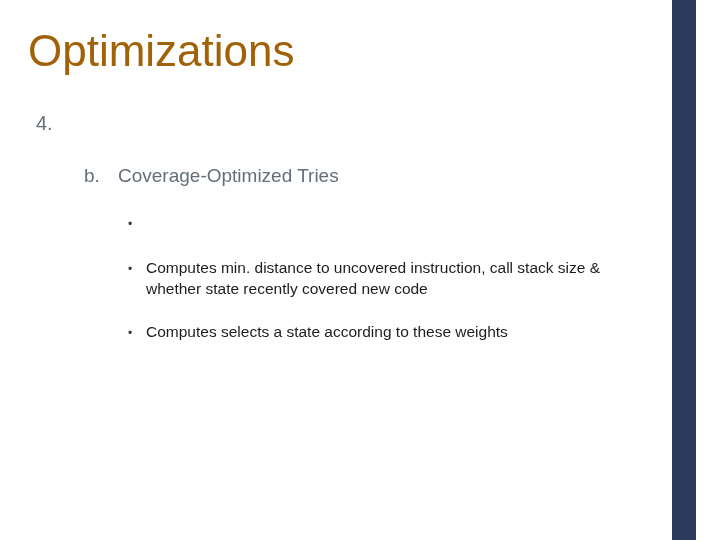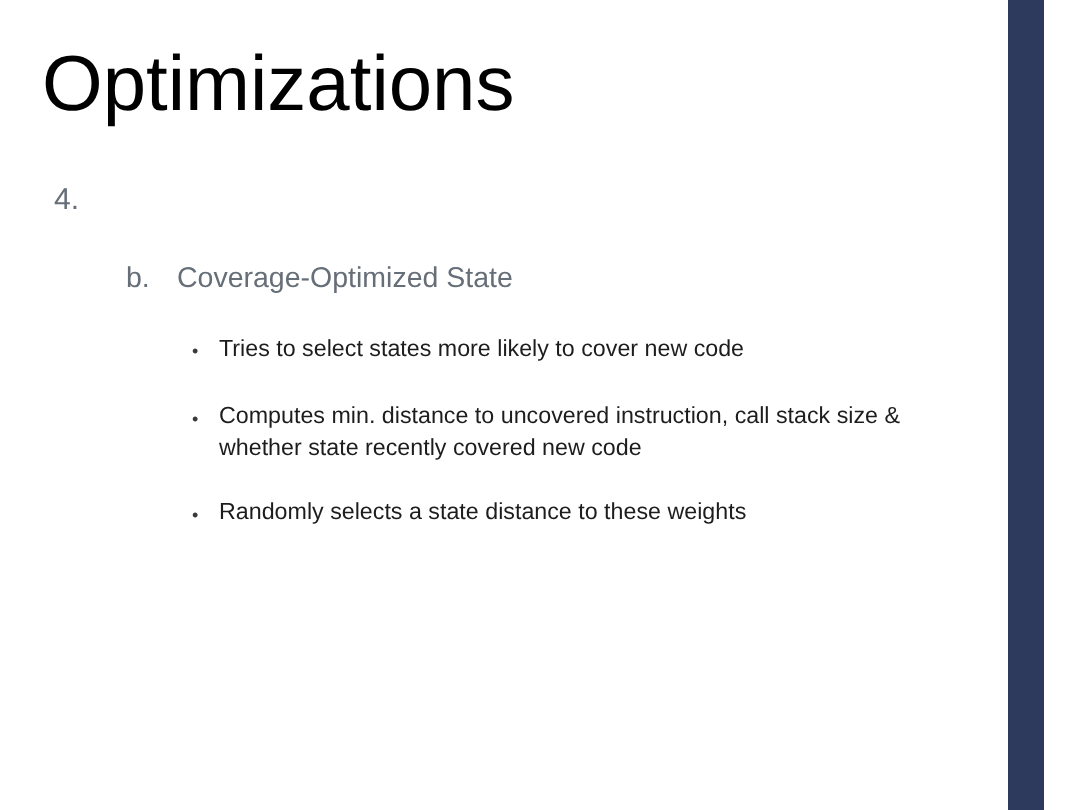--- a/index.html
+++ b/index.html
@@ -17,23 +17,23 @@
     height: 540px;
     background: #2d3a5e;
   }
   .slide {
     width: 720px;
     height: 540px;
     padding: 26px 60px 20px 28px;
     position: relative;
   }
   .title {
-    font-size: 52px;
+    font-size: 44px;
     font-weight: 400;
-    color: #000000;
+    color: #a16207;
     letter-spacing: 0px;
     margin-bottom: 36px;
   }
   .heading4 {
     display: flex;
     gap: 14px;
     color: #666e78;
     font-size: 20px;
     margin-left: 8px;
     margin-bottom: 30px;
@@ -75,31 +75,30 @@
 <div class="slide">
 
   <h1 class="title">Optimizations</h1>
 
   <div class="heading4">
     <span class="marker">4.</span>
   </div>
 
   <div class="sub-b">
     <span class="marker">b.</span>
-    <span>Coverage-Optimized State</span>
+    <span>Coverage-Optimized Tries</span>
   </div>
 
   <div class="bullets">
     <div class="row">
       <span class="dot">•</span>
-      <span>Tries to select states more likely to cover new code</span>
     </div>
     <div class="row">
       <span class="dot">•</span>
       <span>Computes min. distance to uncovered instruction, call stack size &amp; whether state recently covered new code</span>
     </div>
     <div class="row">
       <span class="dot">•</span>
-      <span>Randomly selects a state distance to these weights</span>
+      <span>Computes selects a state according to these weights</span>
     </div>
   </div>
 
 </div>
 
 </body></html>

